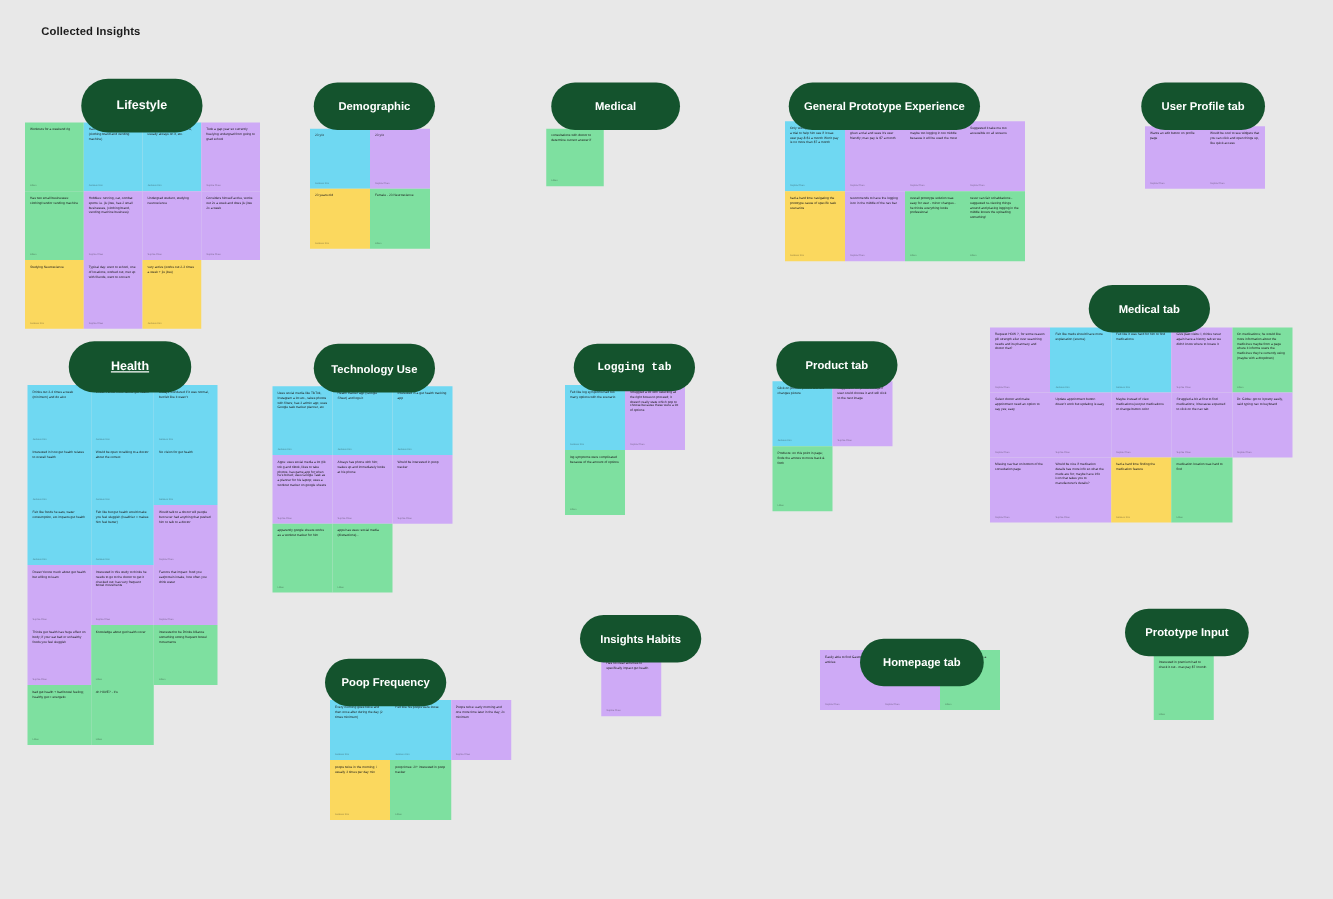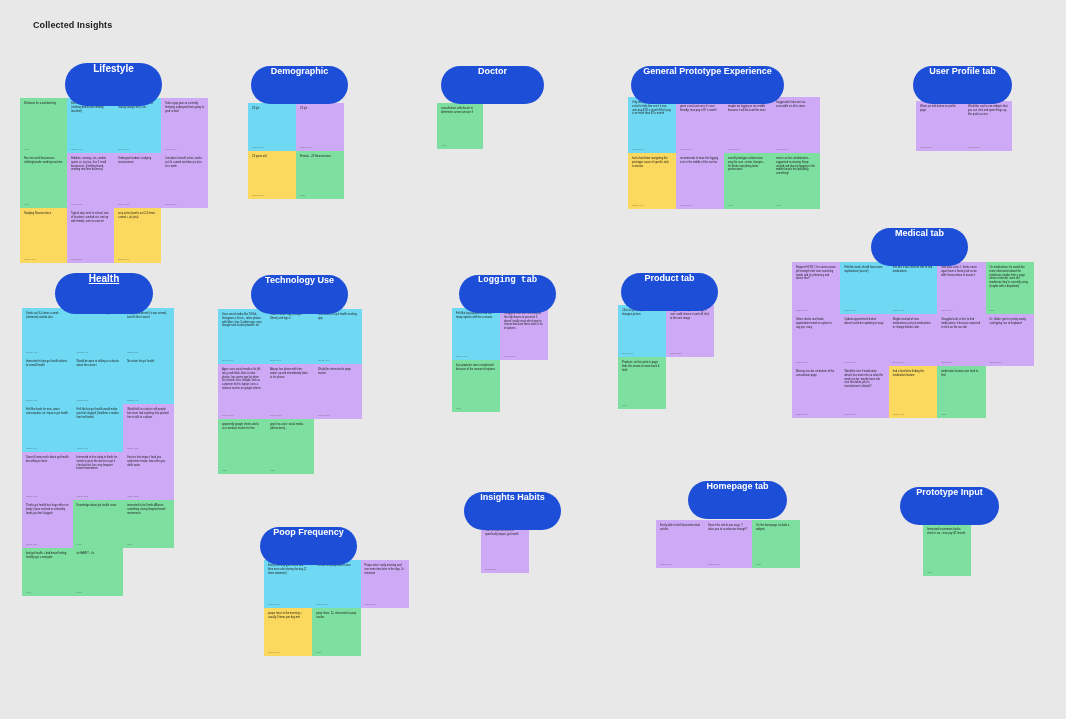--- a/index.html
+++ b/index.html
@@ -20,24 +20,25 @@
     position: absolute;
     left: 33px;
     top: 20px;
     font-size: 9px;
     font-weight: bold;
     color: #1B1B1B;
     letter-spacing: 0.1px;
   }
   .group-header {
     position: absolute;
-    background: #1d4ed8;
+    background: #14532d;
     color: #FFFFFF;
     border-radius: 999px;
     display: flex;
+    align-items: center;
     justify-content: center;
     font-weight: bold;
     z-index: 5;
     white-space: nowrap;
   }
   .notes {
     position: absolute;
     display: flex;
     flex-wrap: wrap;
     align-content: flex-start;
@@ -139,21 +140,21 @@
         <div class="note c-yellow" style="width: 48px; height: 48px;">
           <div class="note-text">23 years old</div>
           <div class="note-author">Jackson Kim</div>
         </div>
         <div class="note c-green" style="width: 48px; height: 48px;">
           <div class="note-text">Female - 23 Neuroscience</div>
           <div class="note-author">Lillian</div>
         </div>
       </div>
       <div class="group-header" style="left: 441px; top: 66px; width: 103px; height: 38px; font-size: 9px;">
-        <span>Doctor</span>
+        <span>Medical</span>
       </div>
       <div class="notes" style="left: 437px; top: 103px; width: 46px;">
         <div class="note c-green" style="width: 46px; height: 46px;">
           <div class="note-text">consultations with doctor to determine current answer if</div>
           <div class="note-author">Lillian</div>
         </div>
       </div>
       <div class="group-header" style="left: 631px; top: 66px; width: 153px; height: 38px; font-size: 9px;">
         <span>General Prototype Experience</span>
       </div>
@@ -438,21 +439,21 @@
         </div>
         <div class="note c-yellow" style="width: 48.3px; height: 48px;">
           <div class="note-text">poops twice in the morning; i usually 3 times per day min</div>
           <div class="note-author">Jackson Kim</div>
         </div>
         <div class="note c-green" style="width: 48.3px; height: 48px;">
           <div class="note-text">poop times: 2/+ interested in poop tracker</div>
           <div class="note-author">Lillian</div>
         </div>
       </div>
-      <div class="group-header" style="left: 688px; top: 481px; width: 99px; height: 38px; font-size: 9px;">
+      <div class="group-header" style="left: 688px; top: 511px; width: 99px; height: 38px; font-size: 9px;">
         <span>Homepage tab</span>
       </div>
       <div class="notes" style="left: 656px; top: 520px; width: 144px;">
         <div class="note c-purple" style="width: 48px; height: 48px;">
           <div class="note-text">Easily able to find Gastrointestinal articles</div>
           <div class="note-author">Sophie Chen</div>
         </div>
         <div class="note c-purple" style="width: 48px; height: 48px;">
           <div class="note-text">Search for article was easy, ?, takes you to accelerator through?</div>
           <div class="note-author">Sophie Chen</div>

